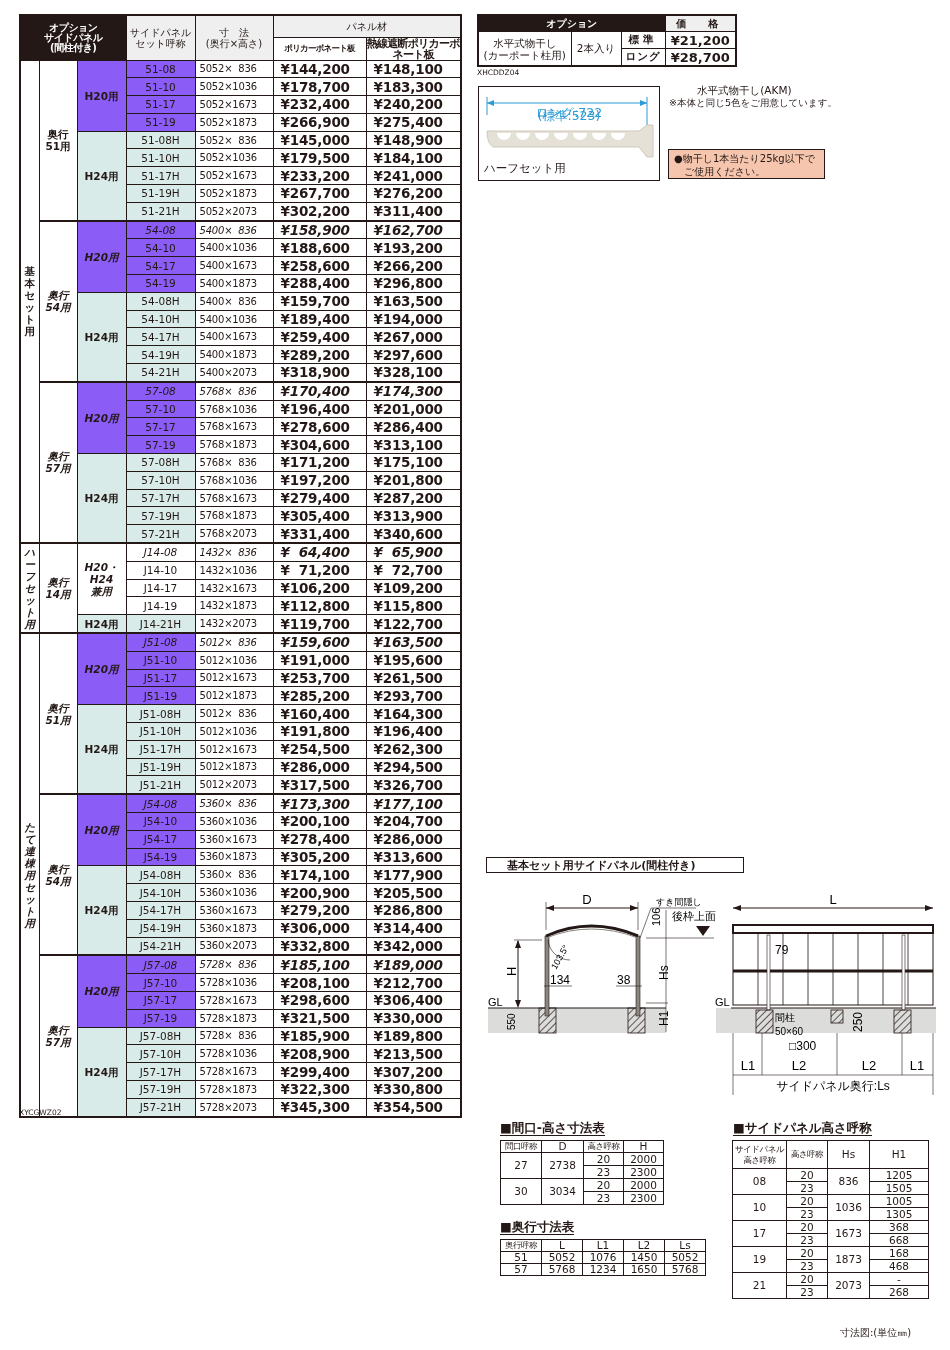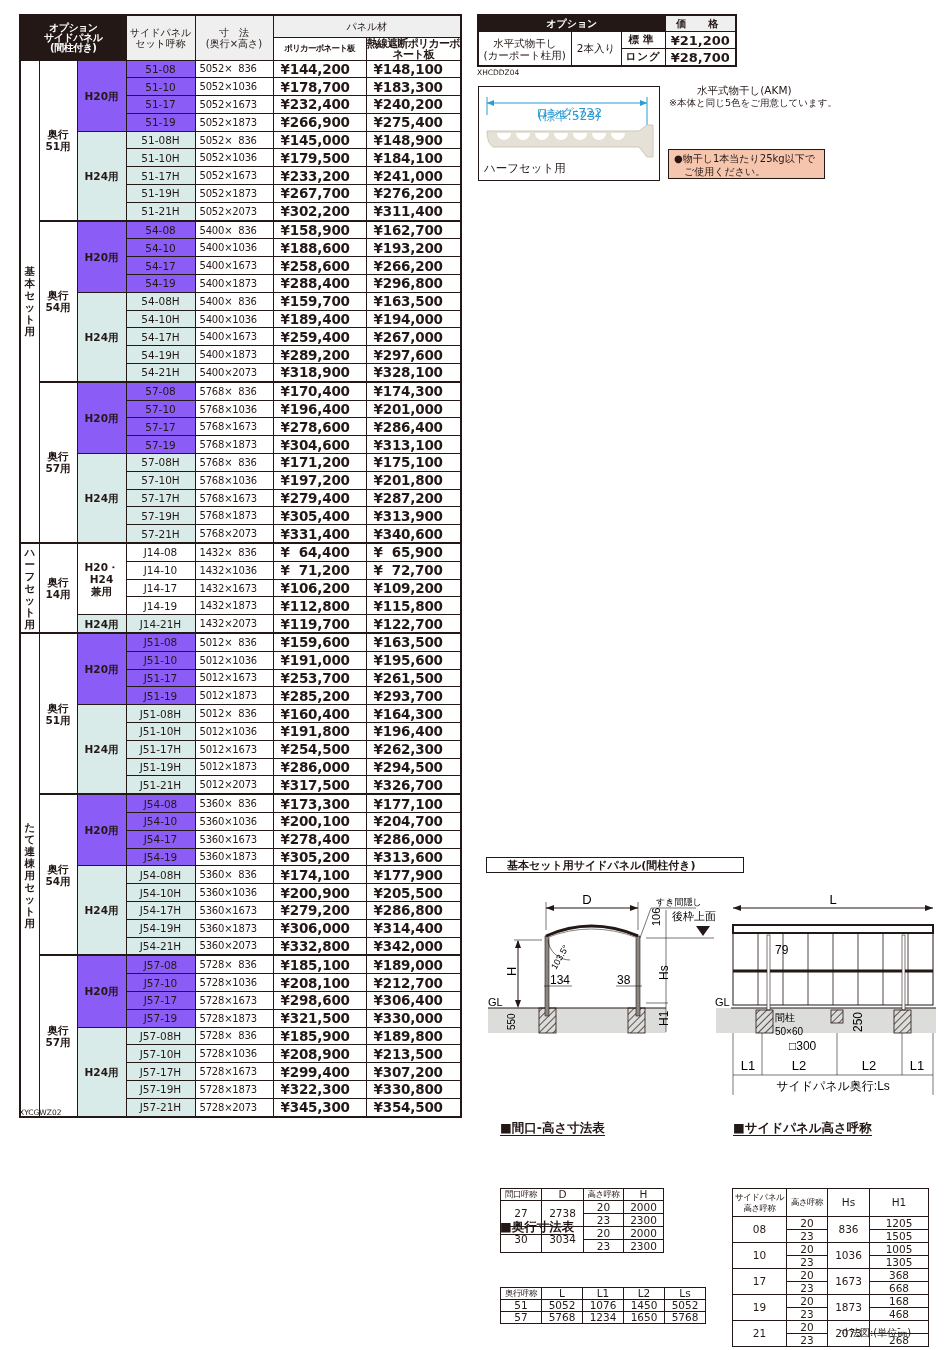--- a/index.html
+++ b/index.html
@@ -18,21 +18,21 @@
   #main-table td.code { font-size: 10.5px; }
   #main-table td.dim { font-size: 10px; text-align: left; padding-left: 4px; letter-spacing: -0.2px; white-space: pre; }
   #main-table td.price { font-size: 13.5px; font-weight: bold; text-align: left; padding-left: 7px; letter-spacing: -0.2px; white-space: pre; }
   #main-table td.grp { font-size: 10.5px; font-weight: bold; line-height: 12px; }
   #main-table td.cat { font-size: 10.5px; font-weight: bold; line-height: 12px; }
   #main-table td.cat span { display: inline-block; width: 12px; word-break: break-all; }
   #main-table td.h { font-size: 10.5px; font-weight: bold; line-height: 12px; }
   .bg-y { background: #8b5cf6; }
   .bg-b { background: #d9ebe9; }
   .bg-w { background: #fff; }
-  #main-table tr.thick td { border-top: 2px solid #231815; }
+  #main-table tr.thick td { border-top: 2px solid #231815; font-style: italic; }
   #main-table { border: 2px solid #231815; }
 
   .code-note { font-size: 7.5px; color: #231815; }
 
   
   #opt-table { position: absolute; left: 477px; top: 14px; width: 258px; table-layout: fixed; border: 2px solid #231815; }
   #opt-table td { border: 1px solid #231815; padding: 0; text-align: center; vertical-align: middle; font-size: 10.5px; }
   #opt-table .blk { background: #231815; color: #fff; font-weight: bold; font-size: 10px; height: 15px; }
   #opt-table .gry { background: #efefef; font-weight: bold; font-size: 10px; letter-spacing: 6px; }
   #opt-table .pr { font-weight: bold; font-size: 13px; height: 16px; }
@@ -42,21 +42,21 @@
   #prod-box { position: absolute; left: 478px; top: 86px; width: 180px; height: 93px; border: 1px solid #231815; }
   .blue-txt { color: #2a9bd4; font-size: 12.5px; position: absolute; text-align: center; width: 100%; }
 
   .note-pink { position: absolute; left: 668px; top: 149px; width: 157px; height: 30px; background: #f6c5ad; border: 1px solid #231815; font-size: 10px; line-height: 13px; padding: 2px 0 0 5px; box-sizing: border-box; }
 
   
   .diag-title { position: absolute; left: 486px; top: 857px; width: 258px; height: 16px; border: 1px solid #231815; font-size: 11px; font-weight: bold; line-height: 16px; padding-left: 20px; box-sizing: border-box; }
 
   
   .sec-title { position: absolute; font-size: 12.5px; font-weight: bold; border-bottom: 1.5px solid #231815; line-height: 14px; }
-  .small-tbl { position: absolute; table-layout: fixed; border: 1.5px solid #231815; margin-top: 48px; }
+  .small-tbl { position: absolute; table-layout: fixed; border: 1.5px solid #231815; }
   .small-tbl td { border: 1px solid #231815; padding: 0; text-align: center; vertical-align: middle; font-size: 10.5px; line-height: 11px; }
   .small-tbl td.th { font-size: 8.5px; letter-spacing: -0.5px; }
   .small-tbl td.sub { height: 12px; }
 
   .units { position: absolute; left: 840px; top: 1326px; font-size: 10px; }
 </style>
 </head>
 <body>
 
 <table id="main-table">

